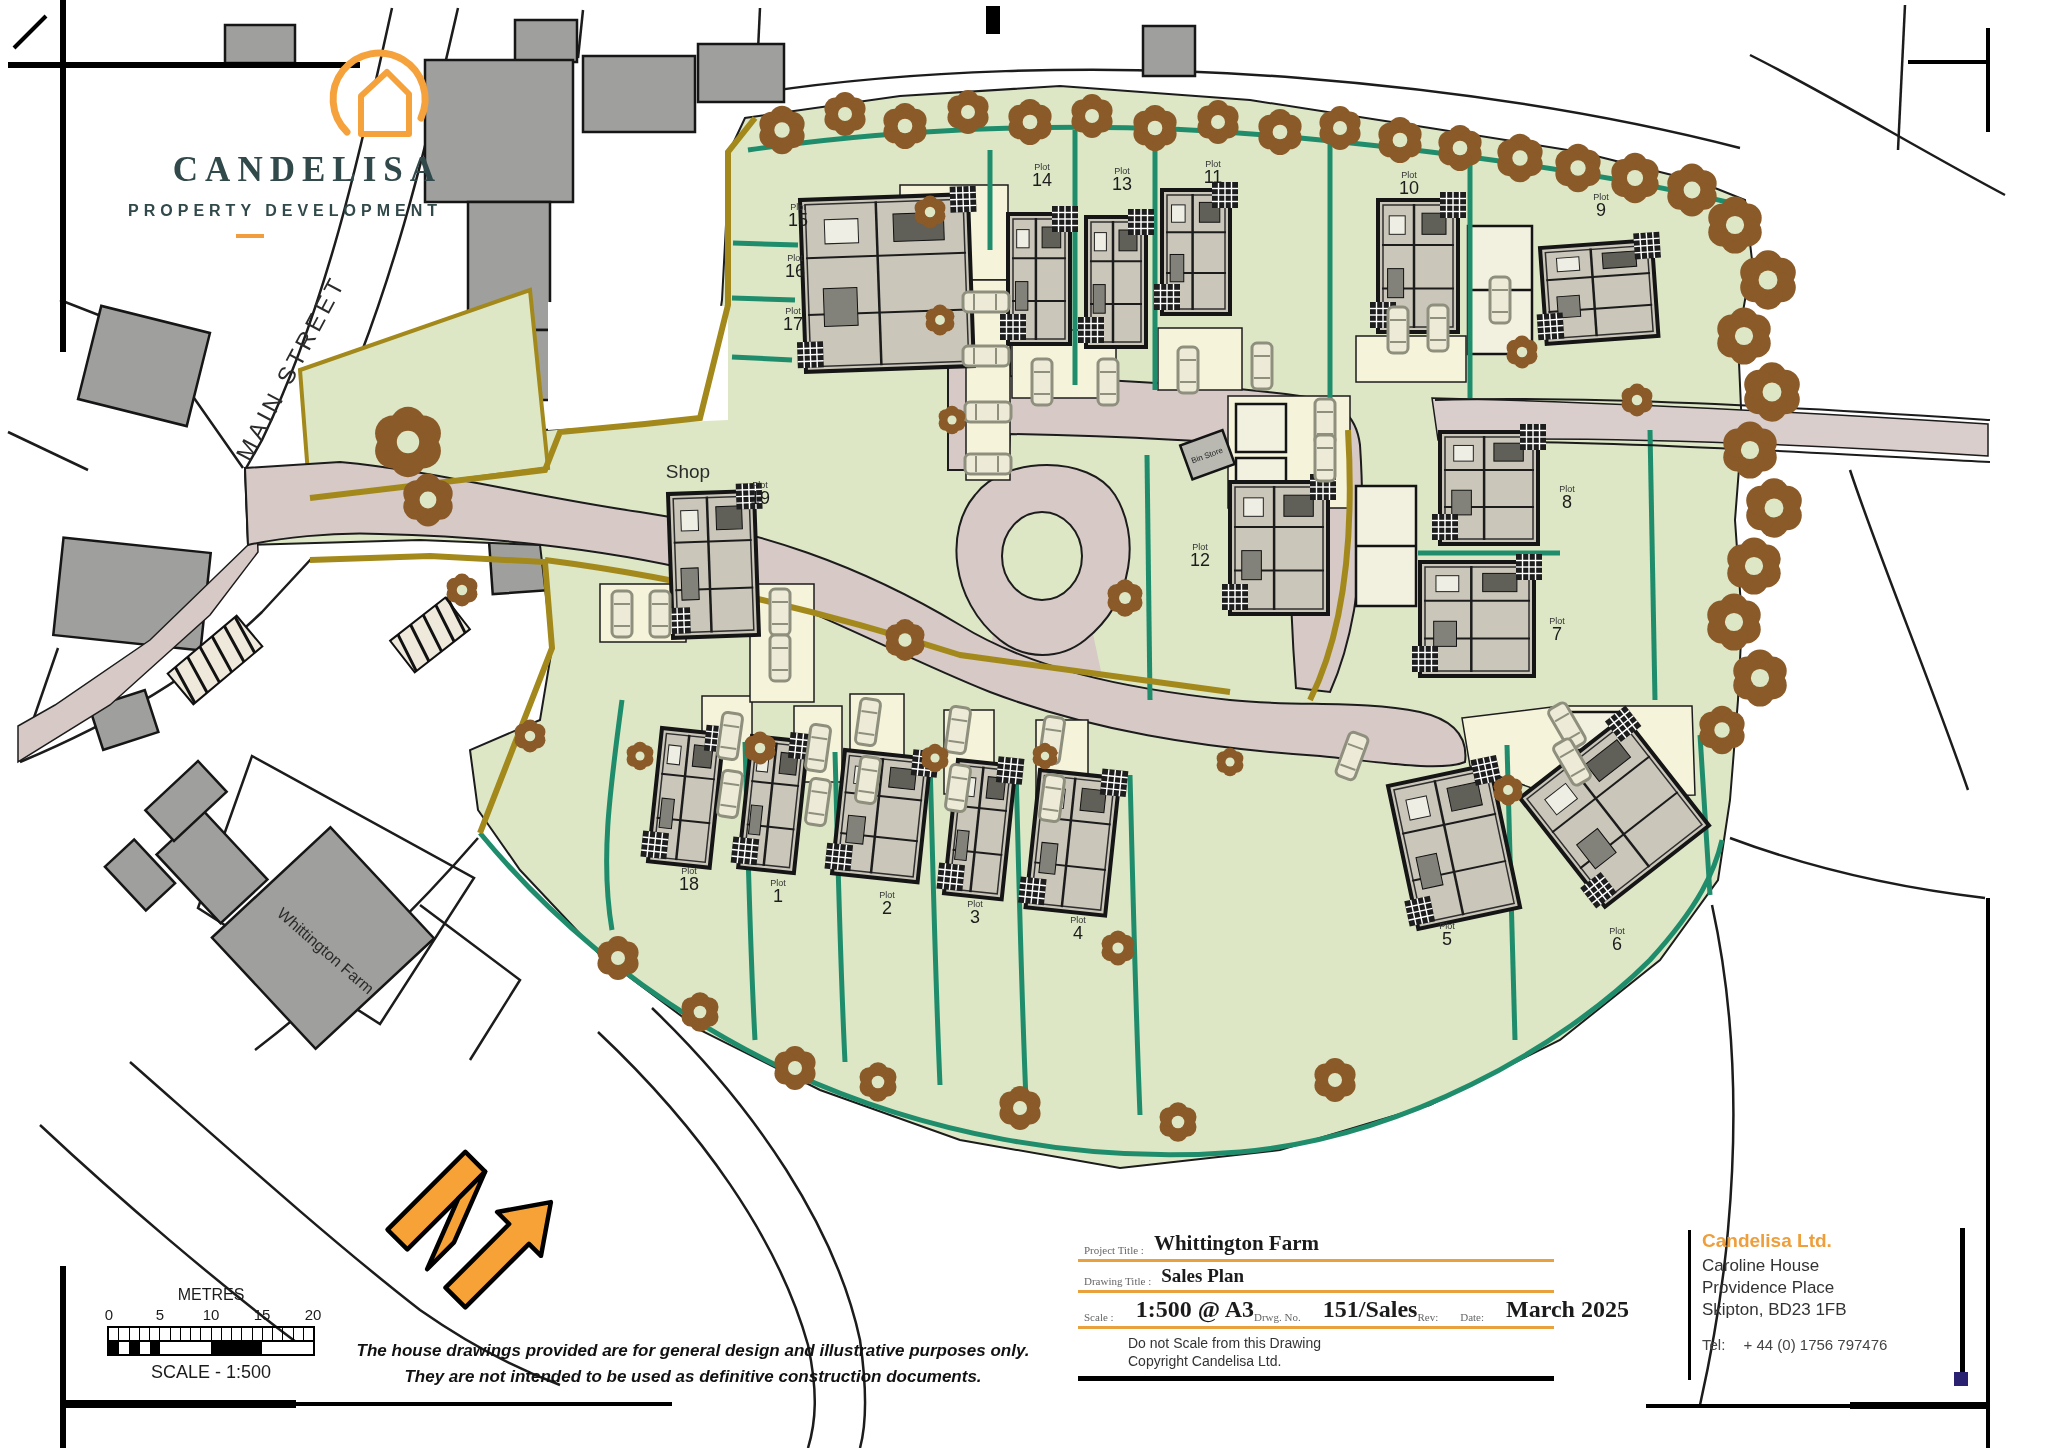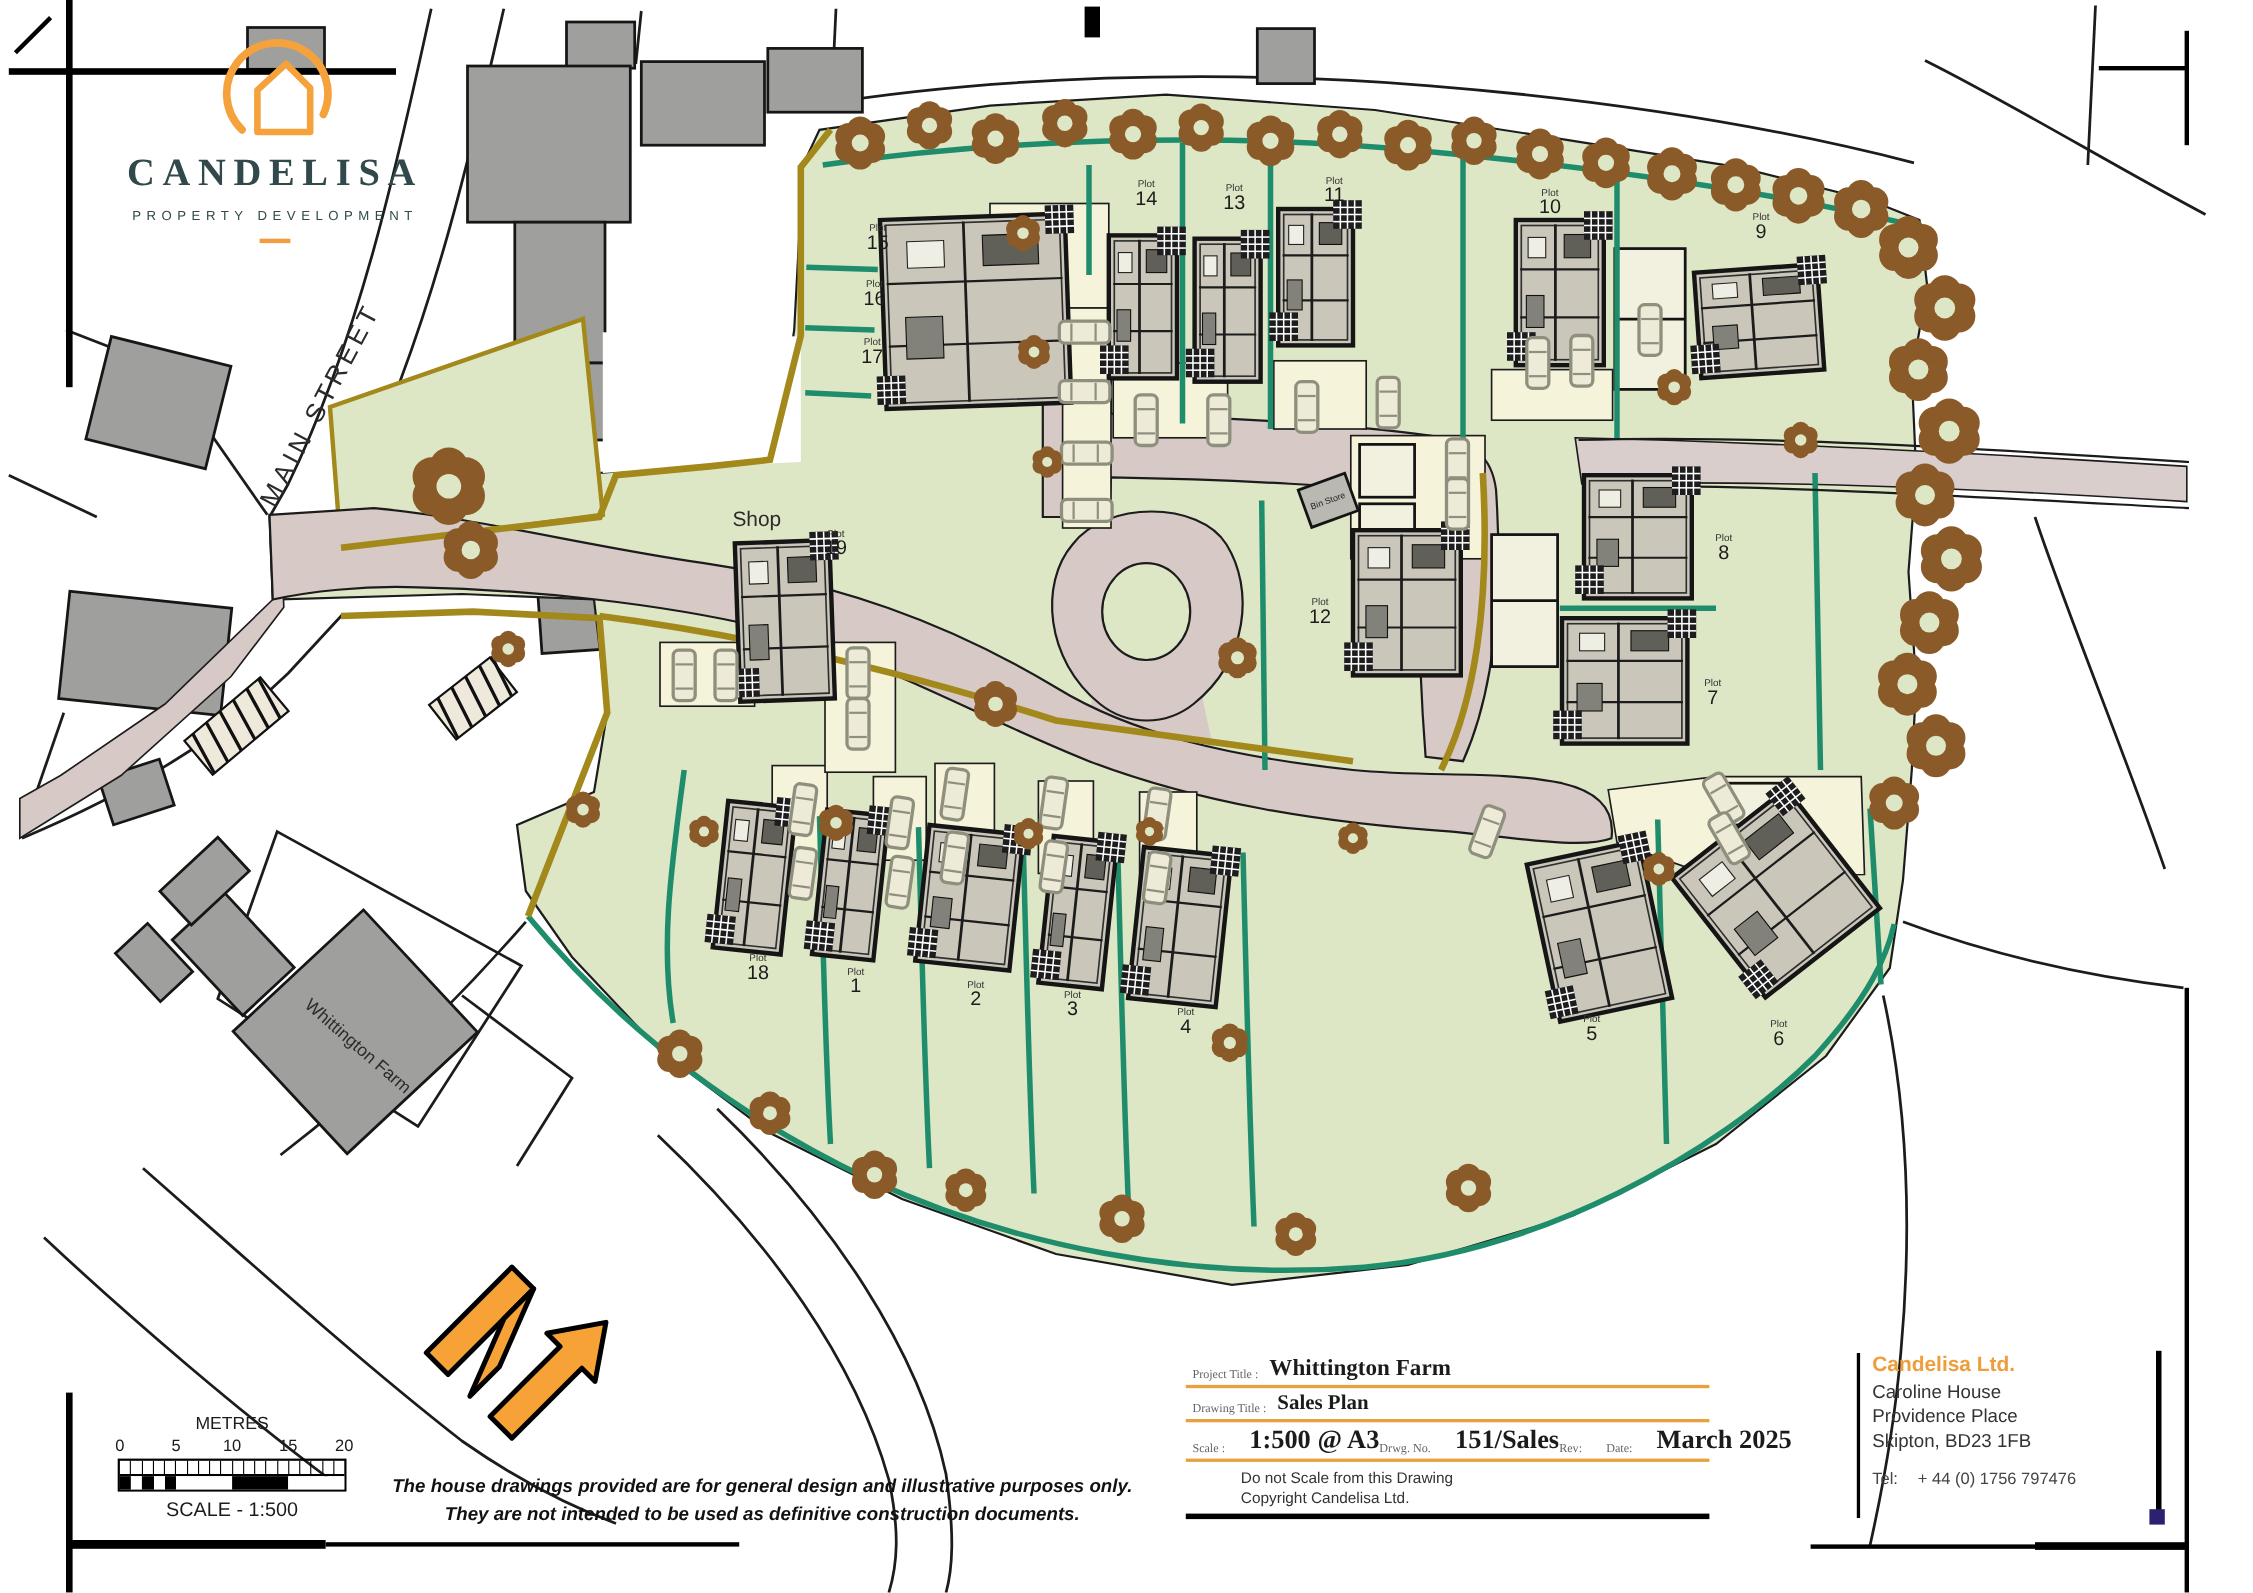--- a/index.html
+++ b/index.html
@@ -1,24 +1,24 @@
 <!DOCTYPE html>
 <html><head>
 <meta charset="utf-8">
 <style>
   html,body{margin:0;padding:0;background:#fff;}
   body{font-family:"Liberation Sans",sans-serif;}
   .sheet{position:relative;width:2048px;height:1448px;background:#fff;overflow:hidden;}
   .sheet svg text{font-family:"Liberation Sans",sans-serif;}
   .overlay{position:absolute;}
   
-  .logo{left:58px;top:24px;width:384px;text-align:center;color:#31494A;}
+  .logo{left:58px;top:38px;width:384px;text-align:right;color:#31494A;}
   .logo .mark{margin:0 auto;}
   .logo .name{font-family:"Liberation Serif",serif;font-weight:bold;font-size:35px;letter-spacing:7px;margin-top:4px;}
-  .logo .tagline{font-size:12px;letter-spacing:5px;font-weight:normal;margin-top:12px;color:#31494A;}
+  .logo .tagline{font-size:16px;letter-spacing:5px;font-weight:bold;margin-top:12px;color:#31494A;}
   .logo .dash{width:28px;height:4px;background:#F29D3D;margin:14px auto 0;}
   
   .scalebar{left:86px;top:1286px;width:250px;text-align:center;color:#1b1b1b;}
   .scalebar .unit{font-size:16px;}
   .sb-nums{position:relative;height:18px;width:204px;margin:2px auto 0;}
   .sb-nums span{position:absolute;transform:translateX(-50%);font-size:15px;top:0;}
   .sb-bar{width:204px;height:26px;border:2px solid #000;margin:2px auto 0;box-sizing:content-box;}
   .sb-ticks{display:flex;height:12px;border-bottom:2px solid #000;}
   .sb-ticks i{flex:1;border-right:1.5px solid #000;}
   .sb-ticks i:last-child{border-right:none;}

